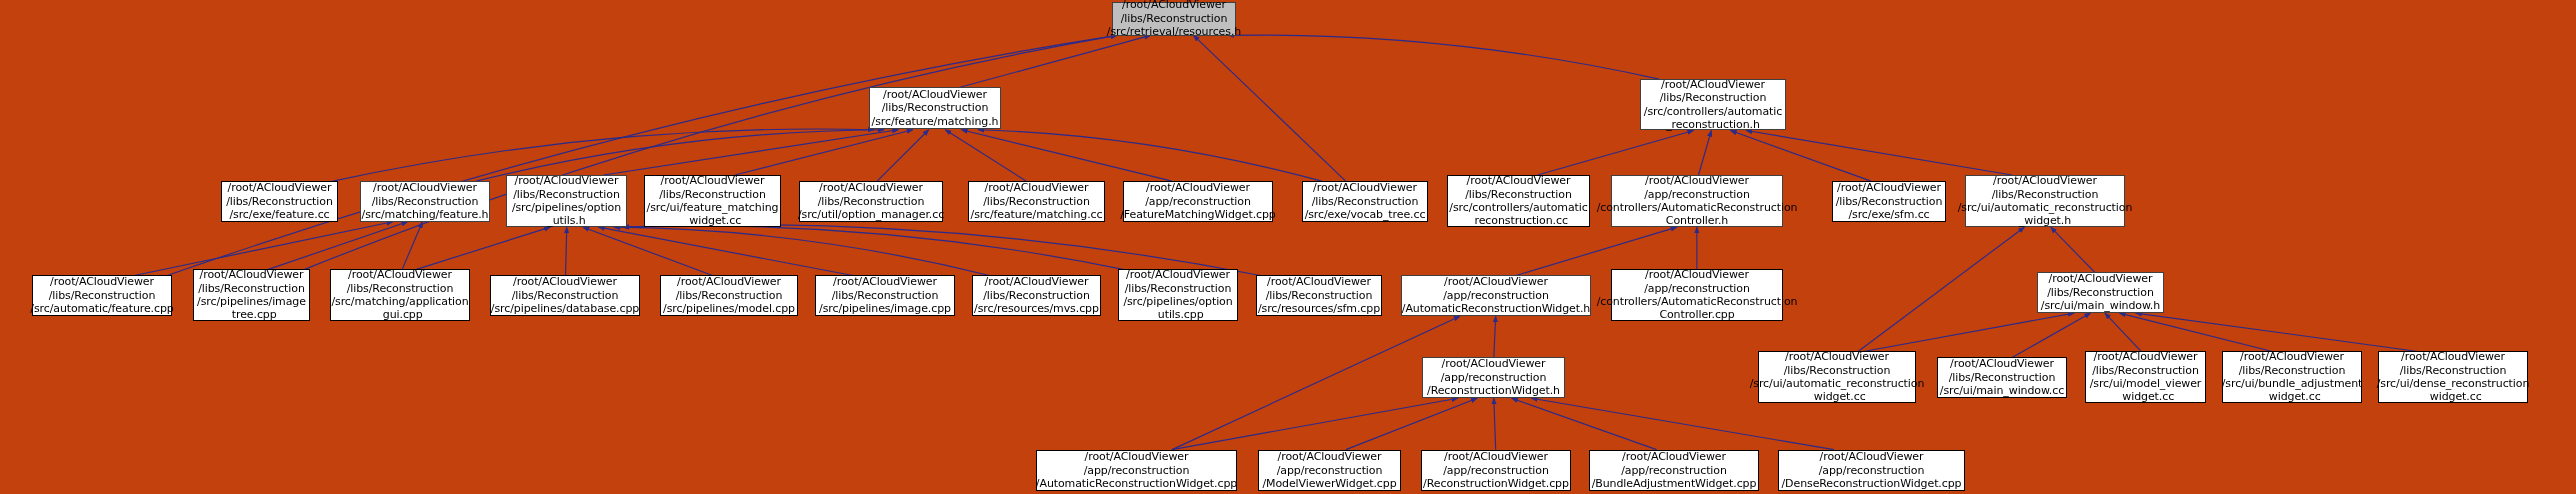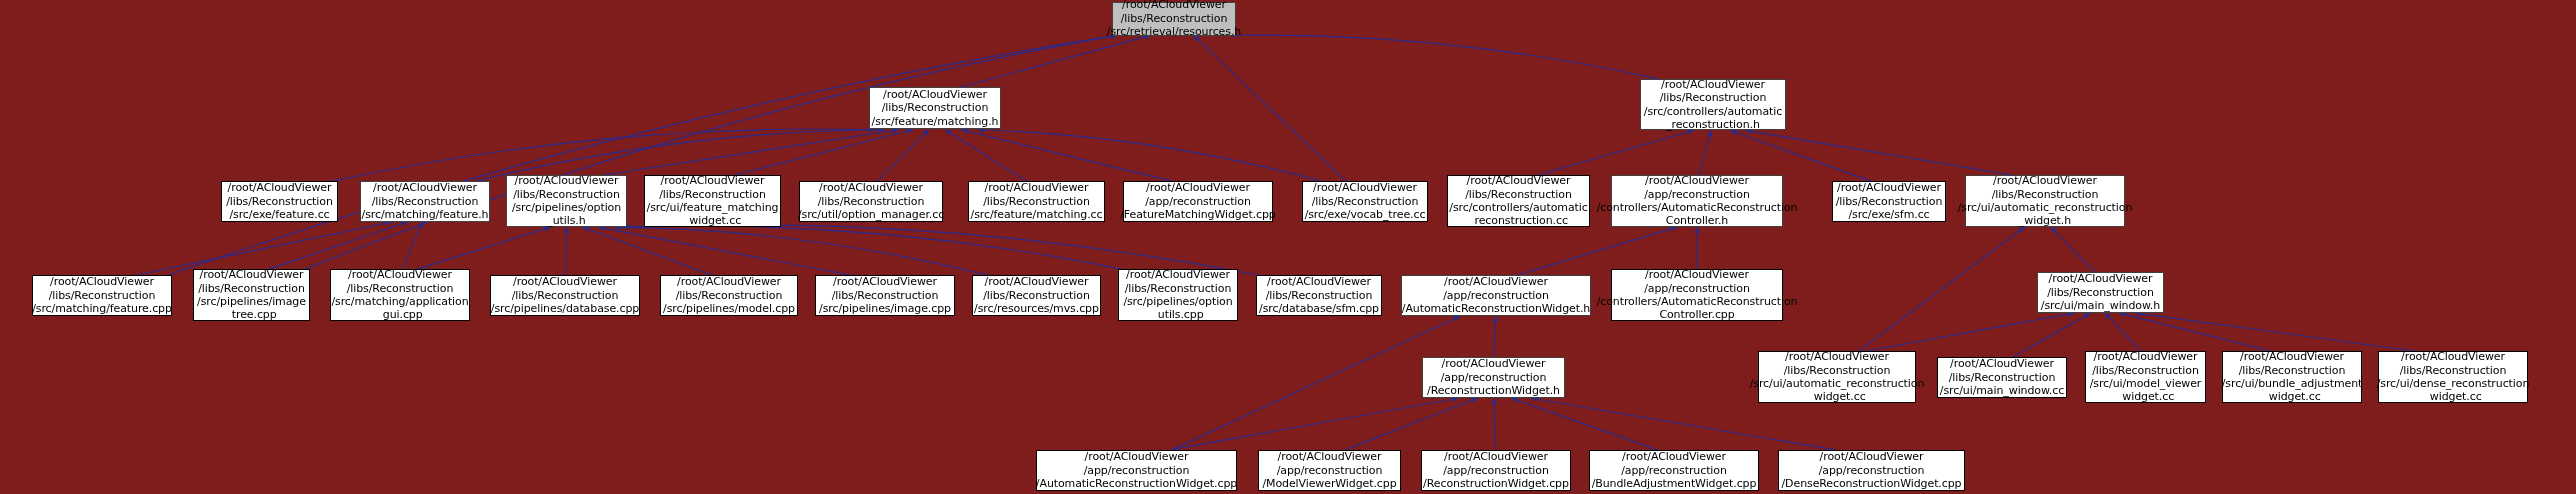--- a/index.html
+++ b/index.html
@@ -1,20 +1,20 @@
 <!DOCTYPE html>
 <html style="font-size:12.3px"><head>
 <meta charset="utf-8">
 <style>
   html,body{margin:0;padding:0;background:#ffffff;}
   #canvas{
     position:relative;
     width:2576px;
     height:495px;
-    background:#7f1d1d;
+    background:#c2410c;
     font-family:"DejaVu Sans", sans-serif;
     overflow:hidden;
   }
   #edges{position:absolute;left:0;top:0;width:2576px;height:495px;pointer-events:none;}
   .node{
     position:absolute;
     box-sizing:border-box;
     border:0.8px solid #000000;
     background:#ffffff;
     color:#000000;
@@ -102,29 +102,29 @@
     <div class="node hdr" style="left: 506px; top: 175px; width: 121px; height: 52px;"><span class="ln">/root/ACloudViewer</span><span class="ln">/libs/Reconstruction</span><span class="ln">/src/pipelines/option</span><span class="ln">_utils.h</span></div>
     <div class="node" style="left: 644px; top: 175px; width: 137px; height: 52px;"><span class="ln">/root/ACloudViewer</span><span class="ln">/libs/Reconstruction</span><span class="ln">/src/ui/feature_matching</span><span class="ln">_widget.cc</span></div>
     <div class="node" style="left: 799px; top: 181px; width: 144px; height: 41px;"><span class="ln">/root/ACloudViewer</span><span class="ln">/libs/Reconstruction</span><span class="ln">/src/util/option_manager.cc</span></div>
     <div class="node" style="left: 968px; top: 181px; width: 137px; height: 41px;"><span class="ln">/root/ACloudViewer</span><span class="ln">/libs/Reconstruction</span><span class="ln">/src/feature/matching.cc</span></div>
     <div class="node" style="left: 1123px; top: 181px; width: 150px; height: 41px;"><span class="ln">/root/ACloudViewer</span><span class="ln">/app/reconstruction</span><span class="ln">/FeatureMatchingWidget.cpp</span></div>
     <div class="node" style="left: 1302px; top: 181px; width: 126px; height: 41px;"><span class="ln">/root/ACloudViewer</span><span class="ln">/libs/Reconstruction</span><span class="ln">/src/exe/vocab_tree.cc</span></div>
     <div class="node" style="left: 1447px; top: 175px; width: 143px; height: 52px;"><span class="ln">/root/ACloudViewer</span><span class="ln">/libs/Reconstruction</span><span class="ln">/src/controllers/automatic</span><span class="ln">_reconstruction.cc</span></div>
     <div class="node hdr" style="left: 1611px; top: 175px; width: 172px; height: 52px;"><span class="ln">/root/ACloudViewer</span><span class="ln">/app/reconstruction</span><span class="ln">/controllers/AutomaticReconstruction</span><span class="ln">Controller.h</span></div>
     <div class="node" style="left: 1832px; top: 181px; width: 114px; height: 41px;"><span class="ln">/root/ACloudViewer</span><span class="ln">/libs/Reconstruction</span><span class="ln">/src/exe/sfm.cc</span></div>
     <div class="node hdr" style="left: 1965px; top: 175px; width: 160px; height: 52px;"><span class="ln">/root/ACloudViewer</span><span class="ln">/libs/Reconstruction</span><span class="ln">/src/ui/automatic_reconstruction</span><span class="ln">_widget.h</span></div>
-    <div class="node" style="left: 32px; top: 275px; width: 140px; height: 41px;"><span class="ln">/root/ACloudViewer</span><span class="ln">/libs/Reconstruction</span><span class="ln">/src/matching/feature.cpp</span></div>
+    <div class="node" style="left: 32px; top: 275px; width: 140px; height: 41px;"><span class="ln">/root/ACloudViewer</span><span class="ln">/libs/Reconstruction</span><span class="ln">/src/automatic/feature.cpp</span></div>
     <div class="node" style="left: 193px; top: 269px; width: 117px; height: 52px;"><span class="ln">/root/ACloudViewer</span><span class="ln">/libs/Reconstruction</span><span class="ln">/src/pipelines/image</span><span class="ln">_tree.cpp</span></div>
     <div class="node" style="left: 330px; top: 269px; width: 140px; height: 52px;"><span class="ln">/root/ACloudViewer</span><span class="ln">/libs/Reconstruction</span><span class="ln">/src/matching/application</span><span class="ln">_gui.cpp</span></div>
     <div class="node" style="left: 490px; top: 275px; width: 150px; height: 41px;"><span class="ln">/root/ACloudViewer</span><span class="ln">/libs/Reconstruction</span><span class="ln">/src/pipelines/database.cpp</span></div>
     <div class="node" style="left: 660px; top: 275px; width: 138px; height: 41px;"><span class="ln">/root/ACloudViewer</span><span class="ln">/libs/Reconstruction</span><span class="ln">/src/pipelines/model.cpp</span></div>
     <div class="node" style="left: 815px; top: 275px; width: 140px; height: 41px;"><span class="ln">/root/ACloudViewer</span><span class="ln">/libs/Reconstruction</span><span class="ln">/src/pipelines/image.cpp</span></div>
     <div class="node" style="left: 972px; top: 275px; width: 129px; height: 41px;"><span class="ln">/root/ACloudViewer</span><span class="ln">/libs/Reconstruction</span><span class="ln">/src/resources/mvs.cpp</span></div>
     <div class="node" style="left: 1118px; top: 269px; width: 120px; height: 52px;"><span class="ln">/root/ACloudViewer</span><span class="ln">/libs/Reconstruction</span><span class="ln">/src/pipelines/option</span><span class="ln">_utils.cpp</span></div>
-    <div class="node" style="left: 1256px; top: 275px; width: 126px; height: 41px;"><span class="ln">/root/ACloudViewer</span><span class="ln">/libs/Reconstruction</span><span class="ln">/src/database/sfm.cpp</span></div>
+    <div class="node" style="left: 1256px; top: 275px; width: 126px; height: 41px;"><span class="ln">/root/ACloudViewer</span><span class="ln">/libs/Reconstruction</span><span class="ln">/src/resources/sfm.cpp</span></div>
     <div class="node hdr" style="left: 1401px; top: 275px; width: 190px; height: 41px;"><span class="ln">/root/ACloudViewer</span><span class="ln">/app/reconstruction</span><span class="ln">/AutomaticReconstructionWidget.h</span></div>
     <div class="node" style="left: 1611px; top: 269px; width: 172px; height: 52px;"><span class="ln">/root/ACloudViewer</span><span class="ln">/app/reconstruction</span><span class="ln">/controllers/AutomaticReconstruction</span><span class="ln">Controller.cpp</span></div>
     <div class="node hdr" style="left: 2037px; top: 272px; width: 127px; height: 41px;"><span class="ln">/root/ACloudViewer</span><span class="ln">/libs/Reconstruction</span><span class="ln">/src/ui/main_window.h</span></div>
     <div class="node hdr" style="left: 1422px; top: 357px; width: 143px; height: 41px;"><span class="ln">/root/ACloudViewer</span><span class="ln">/app/reconstruction</span><span class="ln">/ReconstructionWidget.h</span></div>
     <div class="node" style="left: 1758px; top: 351px; width: 158px; height: 52px;"><span class="ln">/root/ACloudViewer</span><span class="ln">/libs/Reconstruction</span><span class="ln">/src/ui/automatic_reconstruction</span><span class="ln">_widget.cc</span></div>
     <div class="node" style="left: 1937px; top: 357px; width: 130px; height: 41px;"><span class="ln">/root/ACloudViewer</span><span class="ln">/libs/Reconstruction</span><span class="ln">/src/ui/main_window.cc</span></div>
     <div class="node" style="left: 2085px; top: 351px; width: 121px; height: 52px;"><span class="ln">/root/ACloudViewer</span><span class="ln">/libs/Reconstruction</span><span class="ln">/src/ui/model_viewer</span><span class="ln">_widget.cc</span></div>
     <div class="node" style="left: 2222px; top: 351px; width: 140px; height: 52px;"><span class="ln">/root/ACloudViewer</span><span class="ln">/libs/Reconstruction</span><span class="ln">/src/ui/bundle_adjustment</span><span class="ln">_widget.cc</span></div>
     <div class="node" style="left: 2378px; top: 351px; width: 150px; height: 52px;"><span class="ln">/root/ACloudViewer</span><span class="ln">/libs/Reconstruction</span><span class="ln">/src/ui/dense_reconstruction</span><span class="ln">_widget.cc</span></div>
     <div class="node" style="left: 1036px; top: 450px; width: 201px; height: 41px;"><span class="ln">/root/ACloudViewer</span><span class="ln">/app/reconstruction</span><span class="ln">/AutomaticReconstructionWidget.cpp</span></div>

